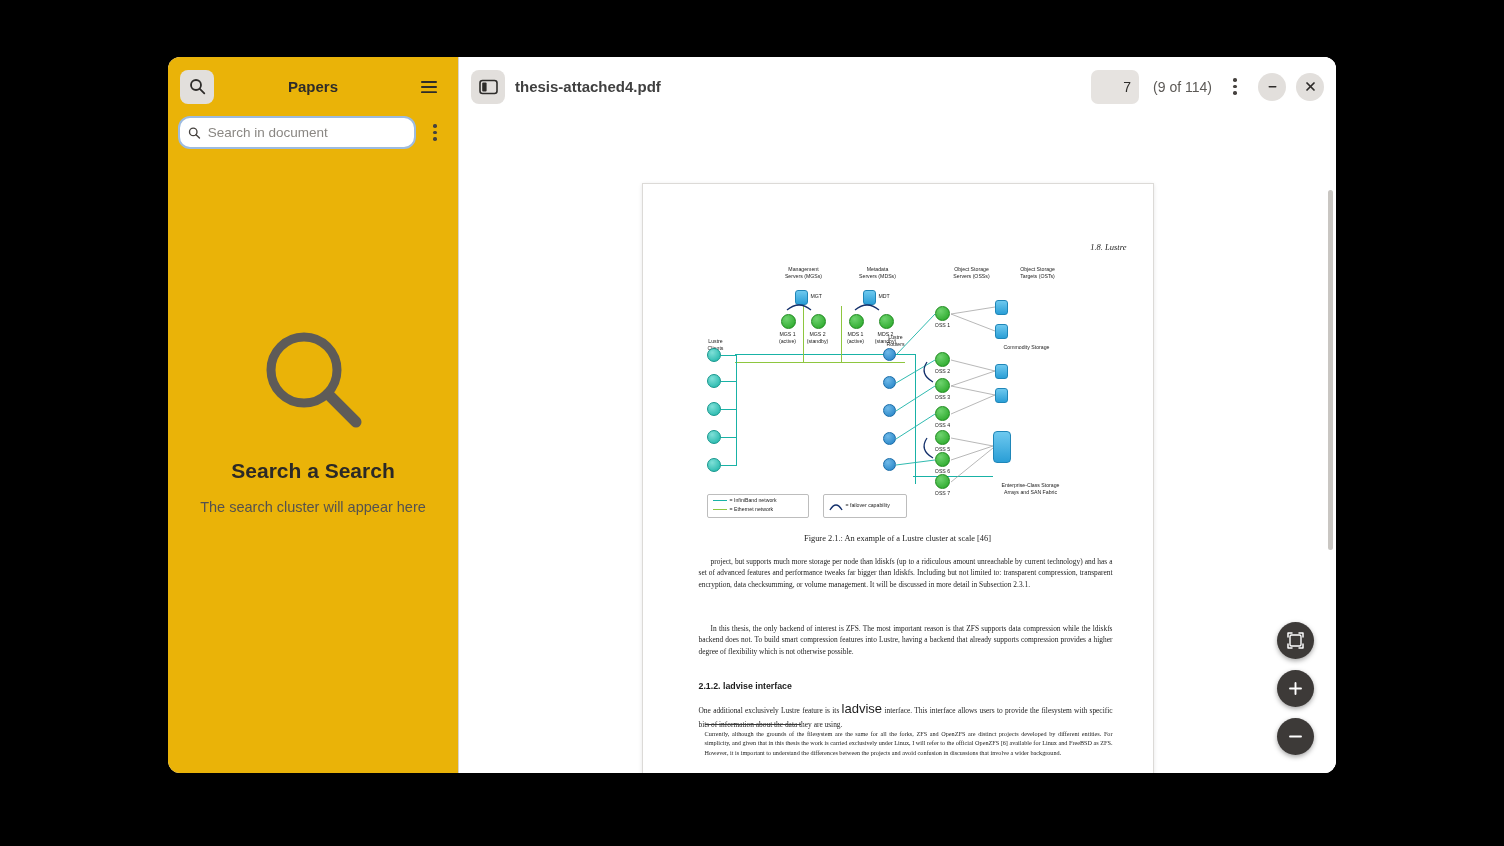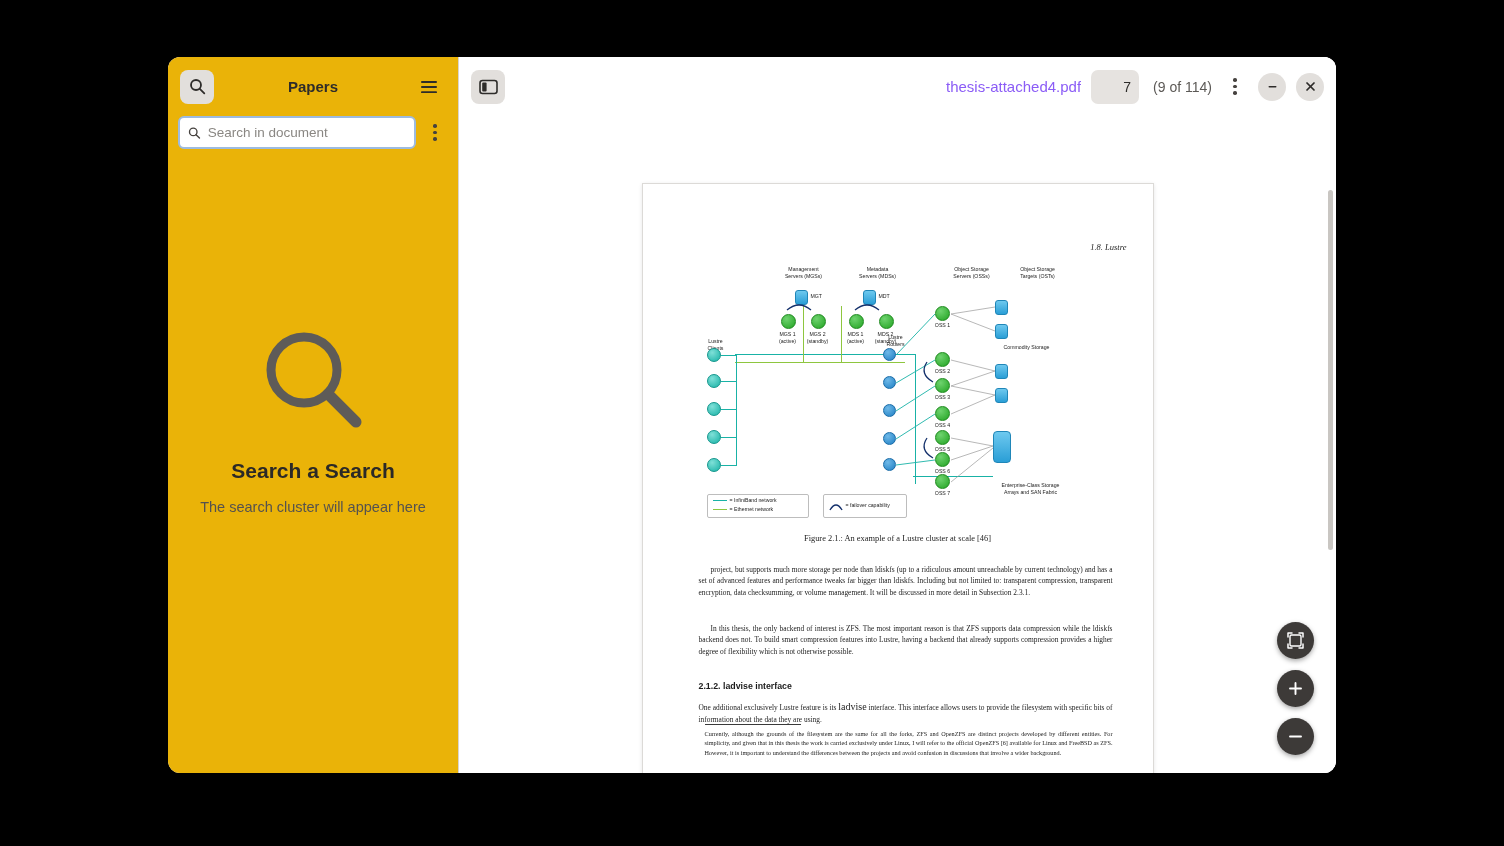--- a/index.html
+++ b/index.html
@@ -57,21 +57,21 @@
     display: flex;
     align-items: center;
     padding: 0 10px 10px 10px;
     gap: 6px;
   }
   .search-field {
     flex: 1;
     height: 33px;
     background: #ffffff;
     border: 2px solid #9dbbe0;
-    border-radius: 6px;
+    border-radius: 12px;
     display: flex;
     align-items: center;
     padding: 0 8px;
     gap: 7px;
   }
   .search-field input {
     border: none;
     outline: none;
     background: transparent;
     font-size: 13.5px;
@@ -121,24 +121,24 @@
     height: 59px;
     display: flex;
     align-items: center;
     padding: 0 12px;
     gap: 10px;
     background: #ffffff;
     flex: 0 0 59px;
   }
   .doc-title {
     flex: 1;
-    text-align: right;
+    text-align: left;
     font-size: 15px;
-    font-weight: normal;
-    color: #8b5cf6;
+    font-weight: bold;
+    color: #404040;
     white-space: nowrap;
     overflow: hidden;
     text-overflow: ellipsis;
   }
   .page-entry {
     width: 48px; height: 34px;
     background: #e6e3e0;
     border: none;
     border-radius: 7px;
     text-align: right;
@@ -201,32 +201,32 @@
     text-align: center;
     font-size: 8.4px;
   }
   .body-text {
     position: absolute;
     left: 56px; right: 40px;
     font-size: 7.4px;
     line-height: 1.52;
     text-align: justify;
   }
-  .p1 { top: 380px; text-indent: 12px; }
+  .p1 { top: 372px; text-indent: 12px; }
   .p2 { top: 439px; text-indent: 12px; }
   .sec-head {
     position: absolute;
     left: 56px;
     top: 497px;
     font-size: 8.8px;
     font-weight: bold;
     font-family: "Liberation Sans", sans-serif;
   }
   .p3 { top: 515px; }
-  .mono { font-family: Liberation Serif, serif; font-size: 10px; }
+  .mono { font-family: Liberation Sans, sans-serif; font-size: 13px; }
   .footnote-rule {
     position: absolute;
     left: 62px; top: 540px;
     width: 96px; height: 1px;
     background: #3a3a3a;
   }
   .footnote {
     position: absolute;
     left: 62px; right: 40px;
     top: 545px;

